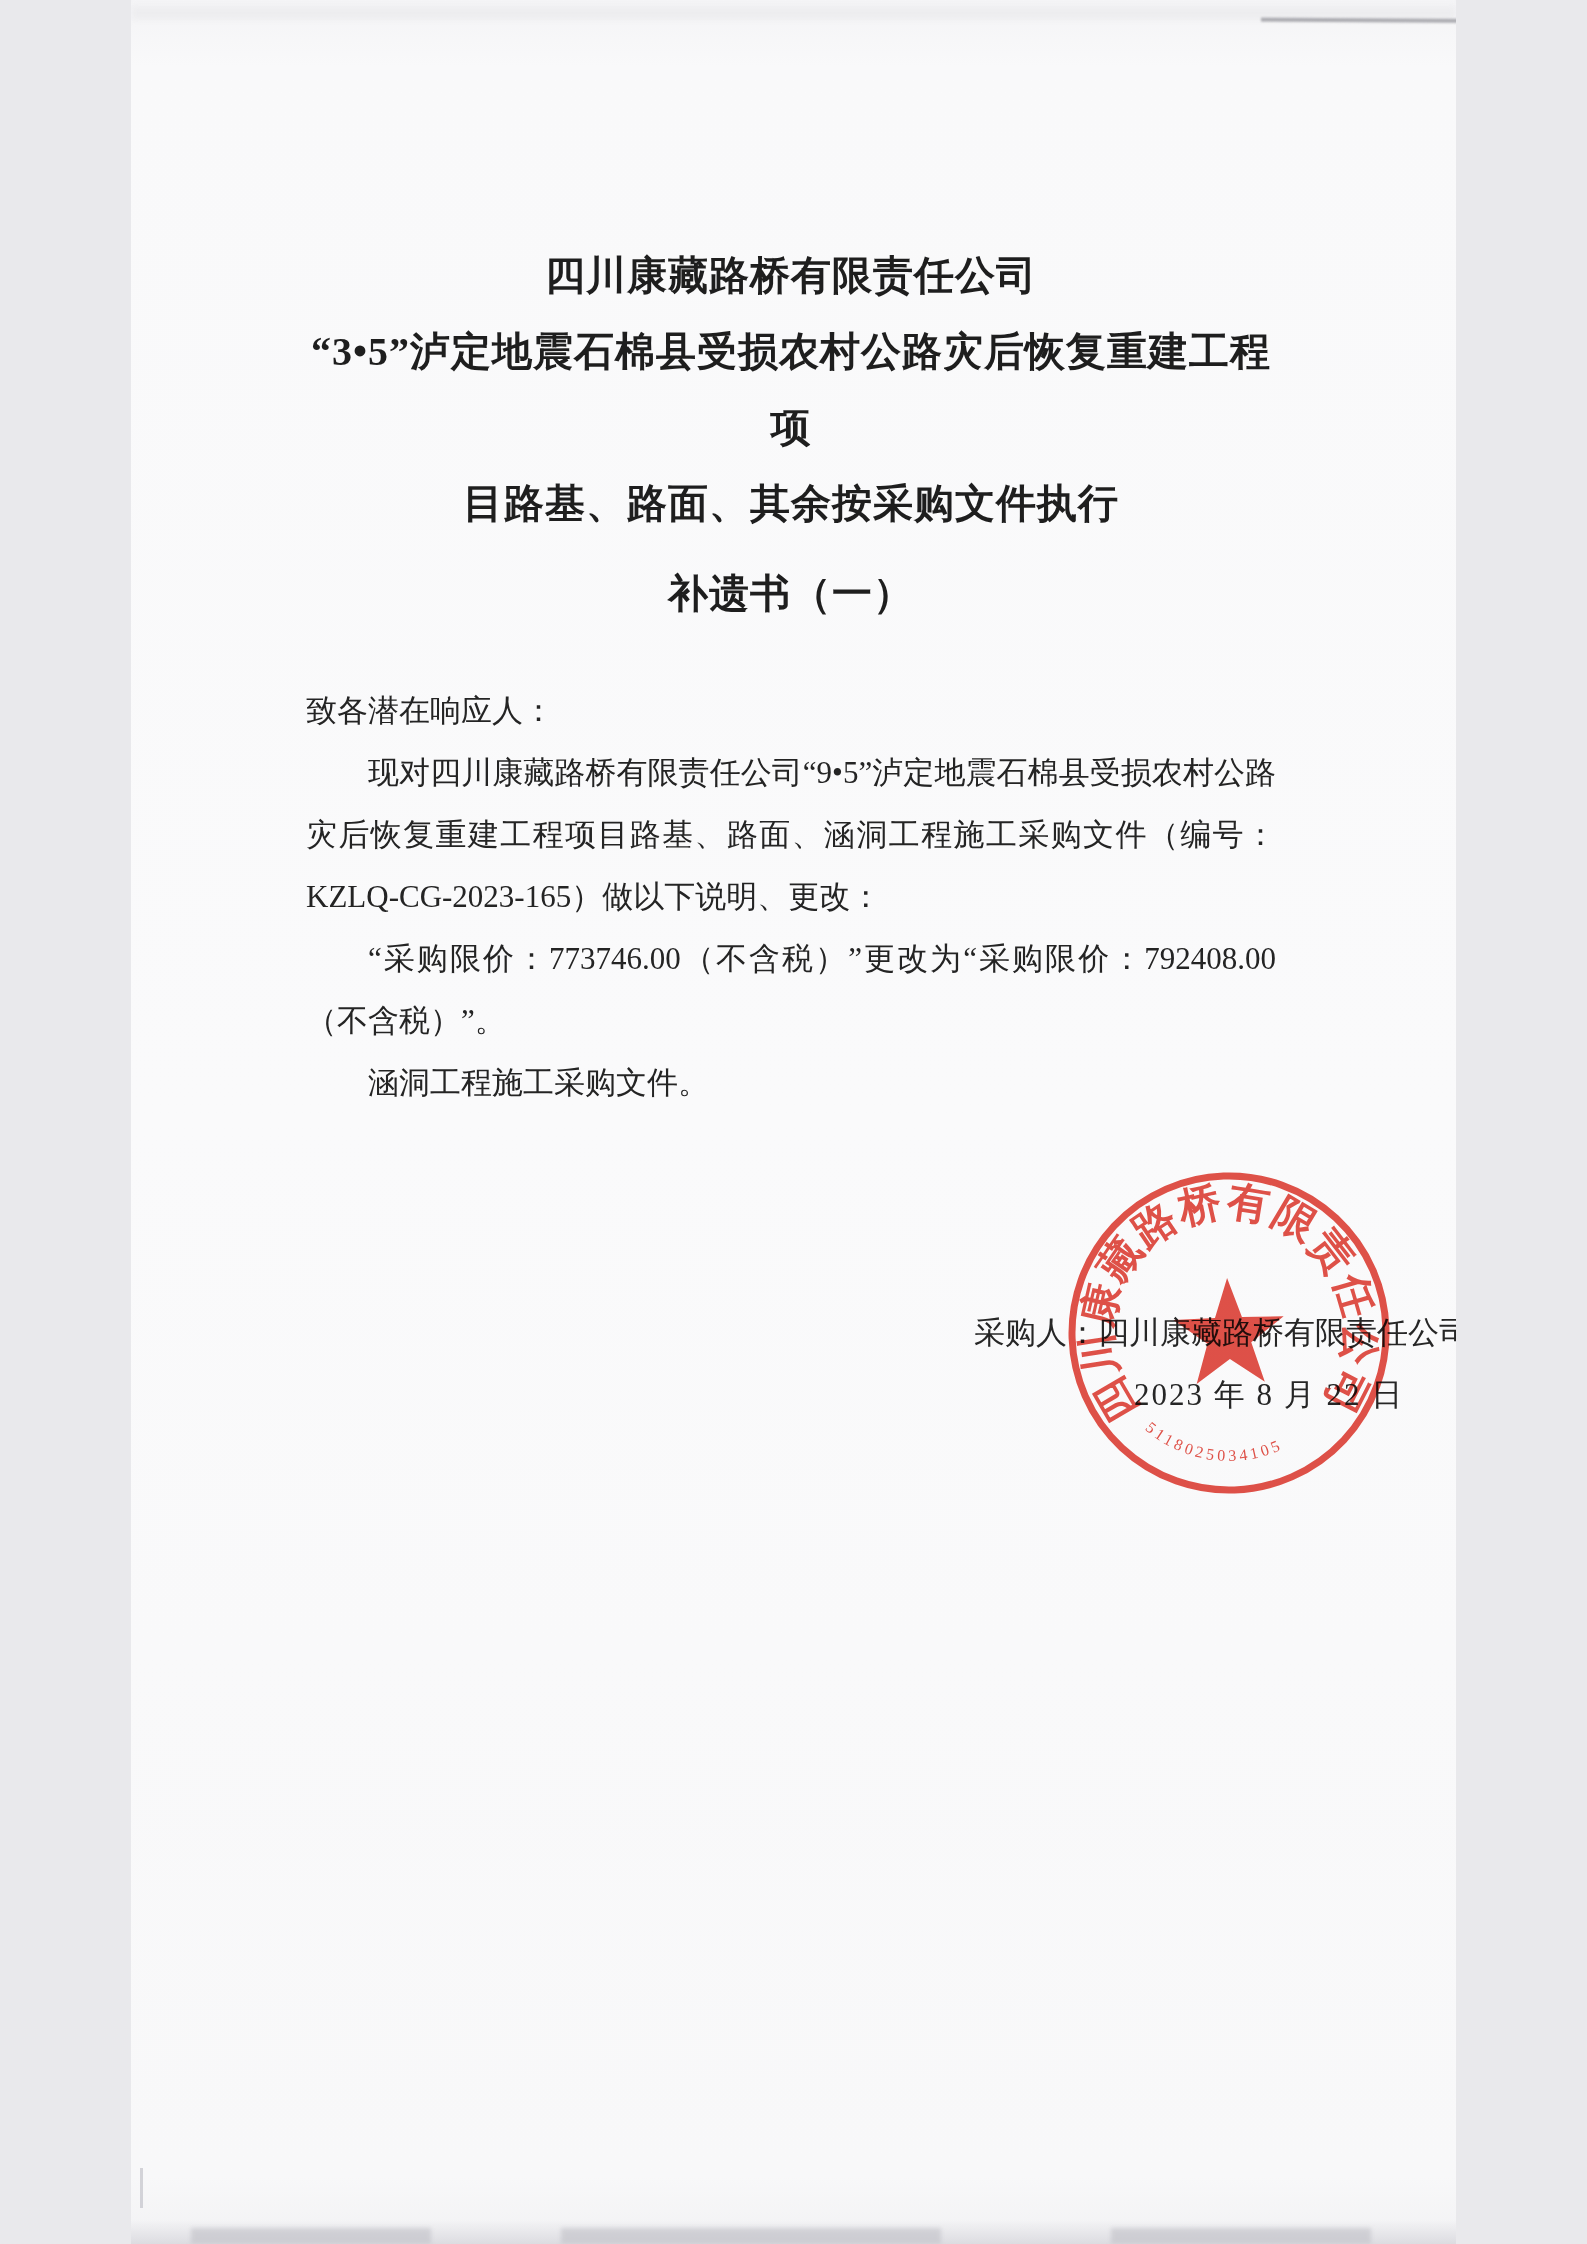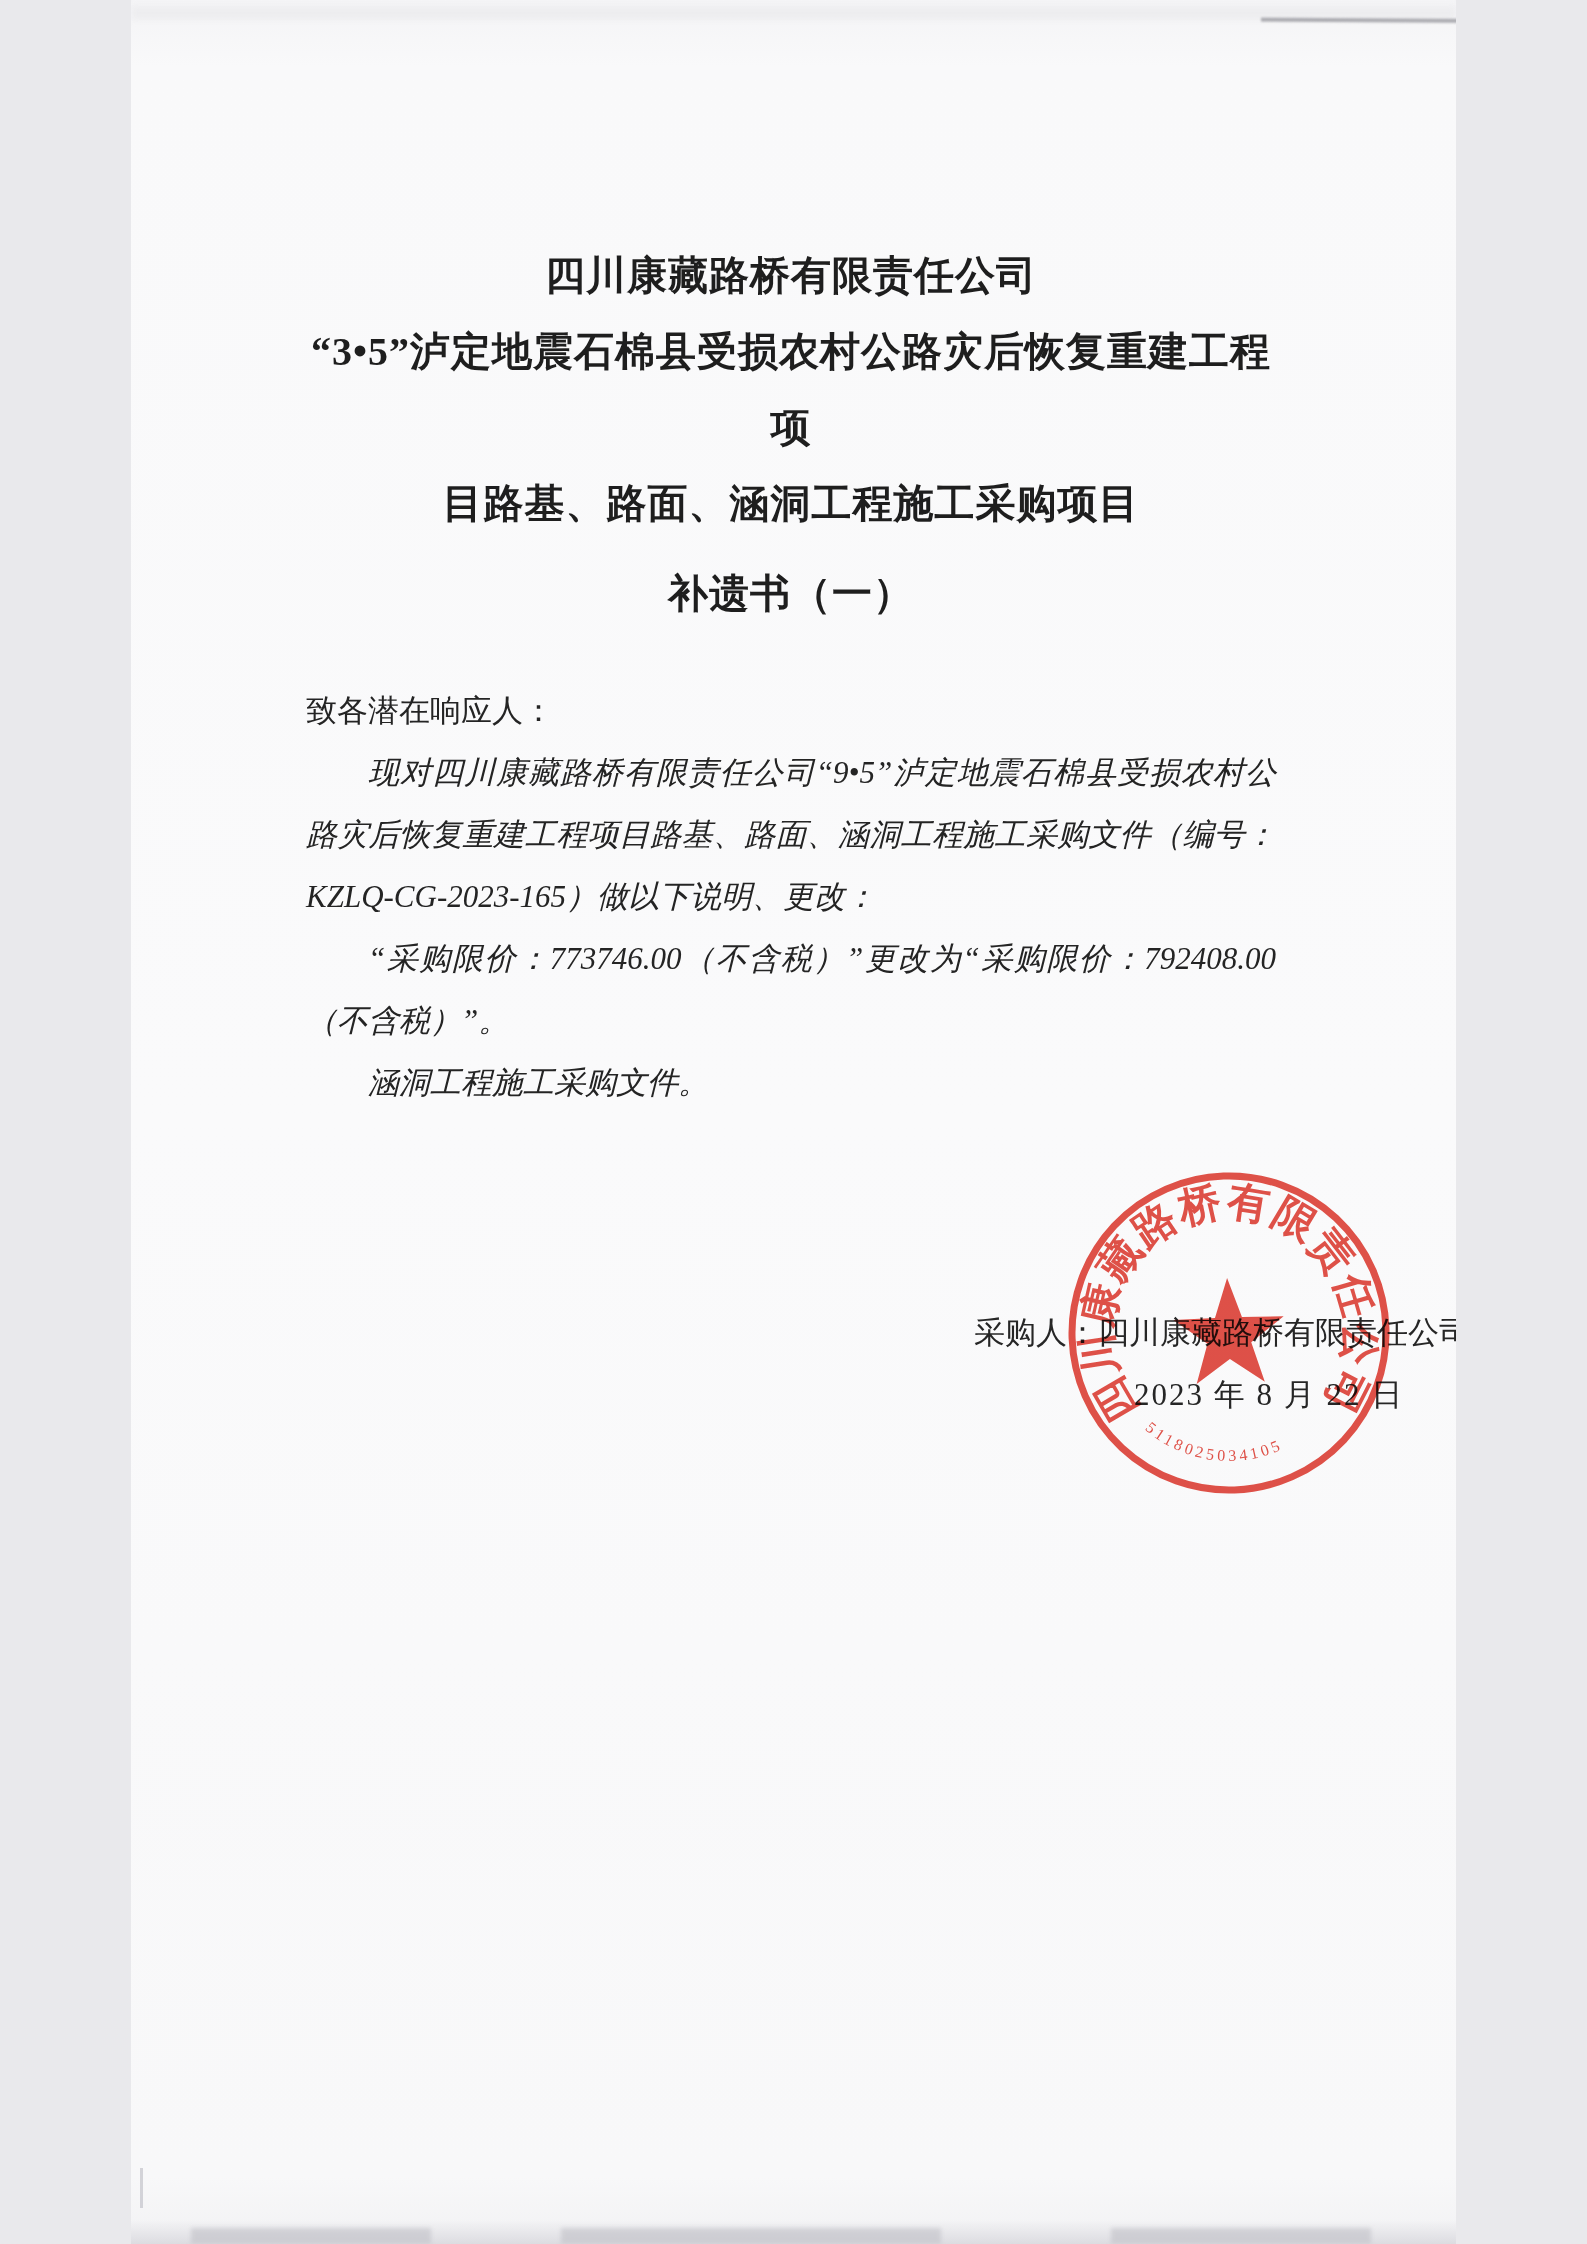--- a/index.html
+++ b/index.html
@@ -24,21 +24,21 @@
   .b3{left:980px;width:260px;}
   .b4{left:1340px;width:120px;}
 
   .content{position:relative;padding:238px 180px 0 175px;}
 
   .title-block{text-align:center;font-weight:bold;font-size:40px;line-height:76px;color:#1e1e1e;letter-spacing:1px;}
   .title-line-last{margin-top:14px;}
 
   .body-text{font-size:31px;line-height:62px;color:#242424;}
   .salutation{margin-top:48px;}
-  .para{margin:0;text-indent:2em;text-align:justify;font-style:italic;}
+  .para{margin:0;text-indent:2em;text-align:justify;}
 
   .signature{margin-top:188px;font-size:31px;line-height:62px;}
   .buyer-line{padding-left:668px;white-space:nowrap;}
   .date-line{padding-left:828px;white-space:nowrap;letter-spacing:2px;}
 
   .seal{position:absolute;left:933px;top:1168px;width:330px;height:330px;mix-blend-mode:multiply;opacity:.88;transform:rotate(-2deg);}
   .seal text{font-family:"Liberation Serif","DejaVu Serif",serif;}
   .seal .ring-text{font-size:42px;font-weight:bold;letter-spacing:2px;}
   .seal .num-text{font-size:16px;letter-spacing:3.5px;}
 </style>
@@ -48,21 +48,21 @@
 <div class="page">
 
   <div class="artifact top-smudge"></div>
   <div class="artifact top-right-line"></div>
 
   <div class="content">
 
     <div class="title-block">
       <div class="title-line">四川康藏路桥有限责任公司</div>
       <div class="title-line">“3•5”泸定地震石棉县受损农村公路灾后恢复重建工程项</div>
-      <div class="title-line">目路基、路面、涵洞工程施工采购项目</div>
+      <div class="title-line">目路基、路面、其余按采购文件执行</div>
       <div class="title-line title-line-last">补遗书（一）</div>
     </div>
 
     <div class="body-text">
       <div class="salutation">致各潜在响应人：</div>
       <p class="para">现对四川康藏路桥有限责任公司“9•5”泸定地震石棉县受损农村公路灾后恢复重建工程项目路基、路面、涵洞工程施工采购文件（编号：KZLQ-CG-2023-165）做以下说明、更改：</p>
       <p class="para">“采购限价：773746.00（不含税）”更改为“采购限价：792408.00（不含税）”。</p>
       <p class="para">涵洞工程施工采购文件。</p>
     </div>
 

